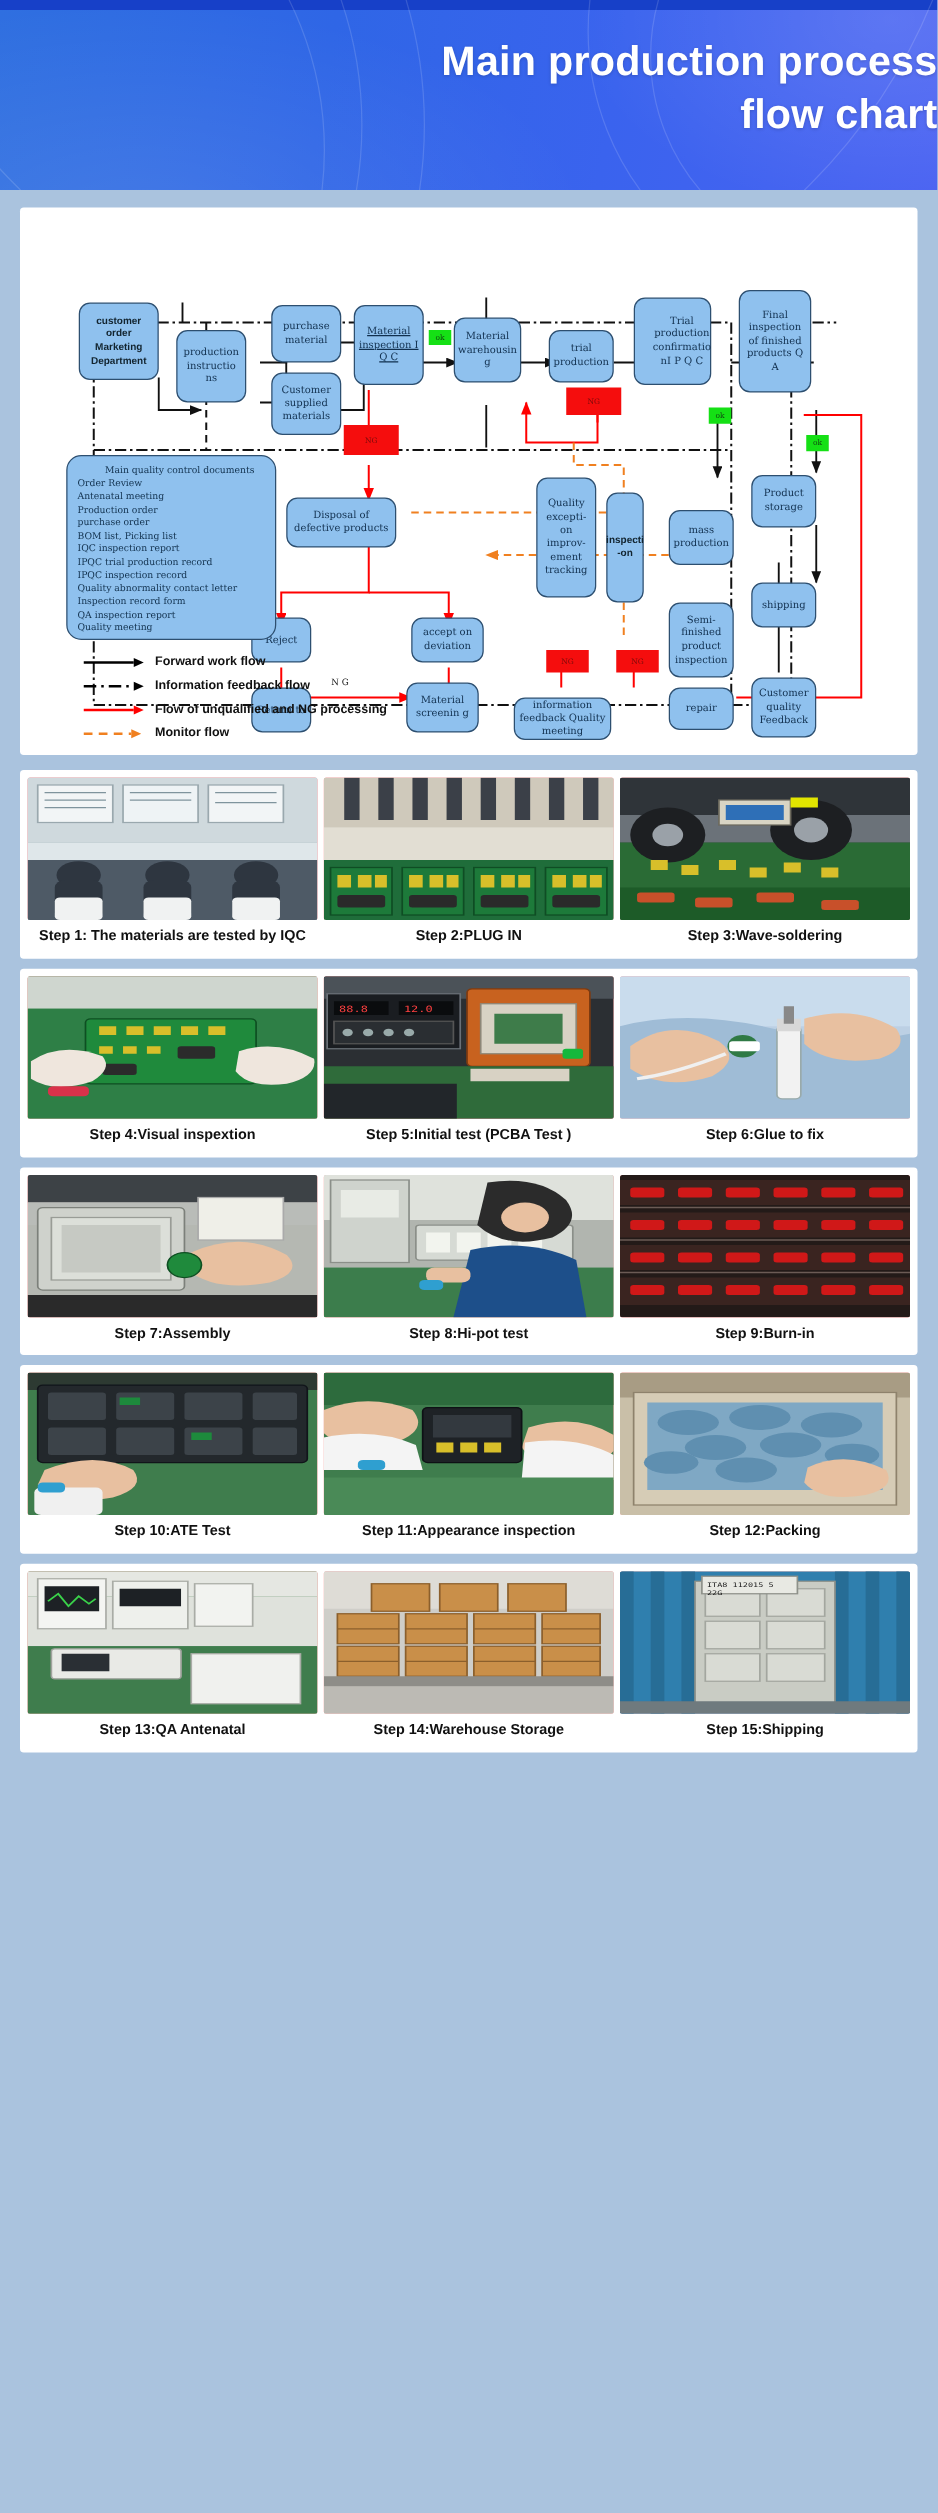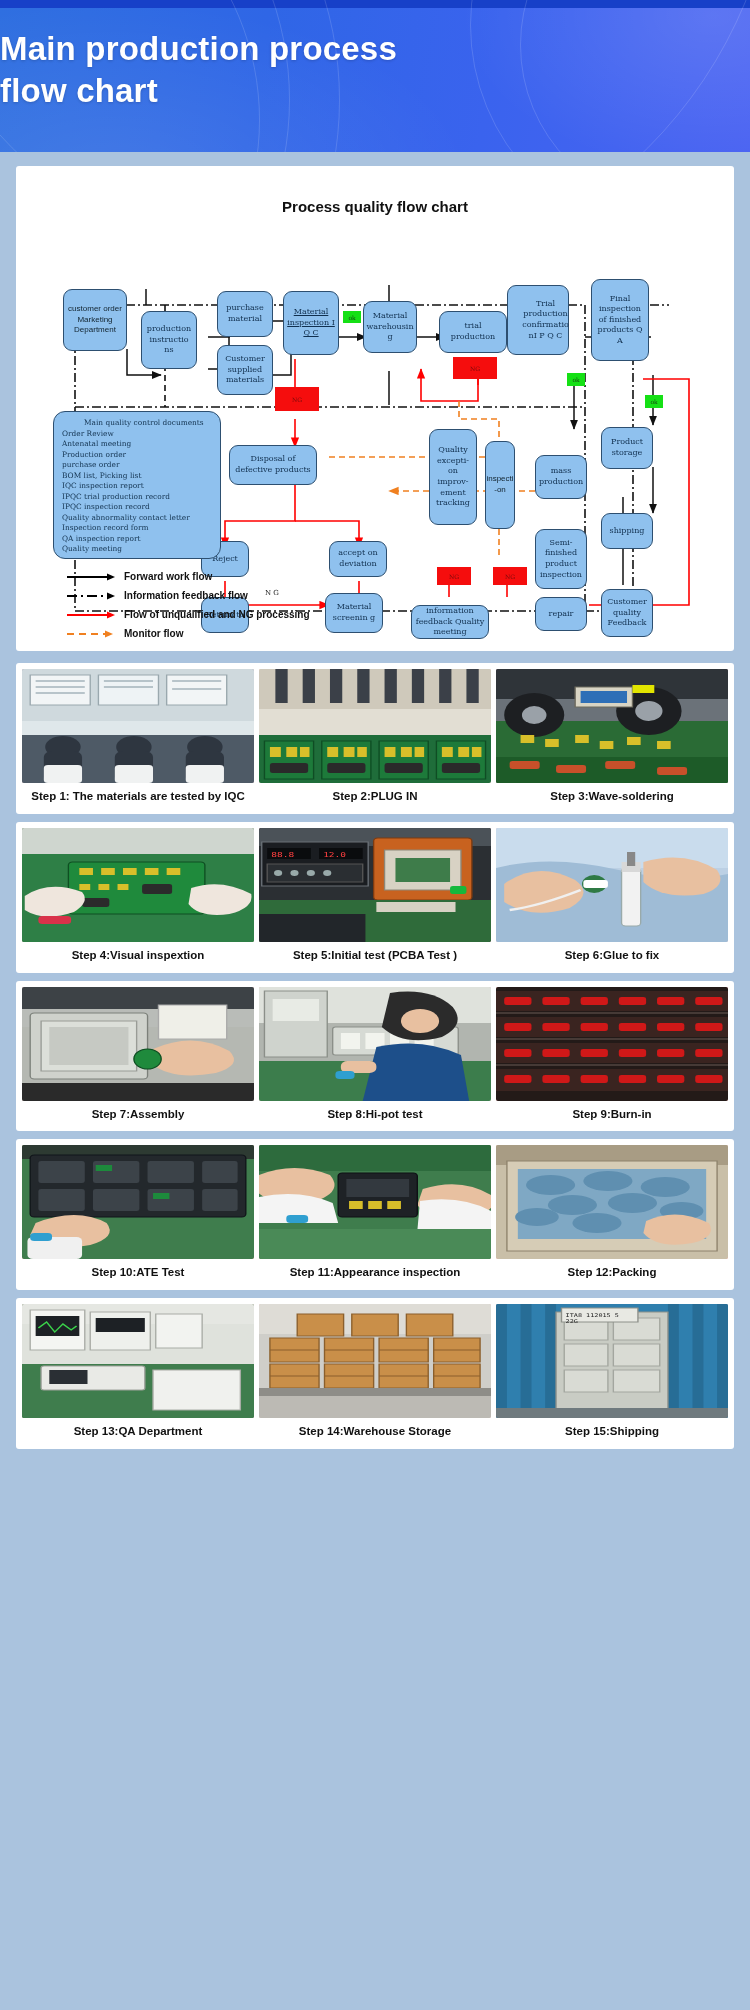--- a/index.html
+++ b/index.html
@@ -23,21 +23,21 @@
   .banner .topbar{position:absolute;top:0;left:0;width:100%;height:8px;background:#1740c8;}
   .banner .arc{position:absolute;border:1px solid rgba(255,255,255,.14);border-radius:50%;}
   .a1{width:620px;height:620px;left:-330px;top:-210px;}
   .a2{width:540px;height:540px;left:-280px;top:-150px;}
   .a3{width:700px;height:700px;left:-360px;top:-250px;}
   .a4{width:430px;height:430px;left:470px;top:-190px;border-color:rgba(255,255,255,.18);}
   .a5{width:330px;height:330px;left:520px;top:-120px;border-color:rgba(255,255,255,.16);}
   .a6{width:900px;height:900px;left:-120px;top:-620px;border-color:rgba(255,255,255,.08);}
   .banner h1{
     position:relative; z-index:3; margin:0; padding-top:28px;
-    text-align:left; color:#fff; font-weight:bold;
+    text-align:right; color:#fff; font-weight:bold;
     font-size:33px; line-height:1.28; letter-spacing:.2px;
     text-shadow:0 1px 3px rgba(0,0,0,.18);
   }
 
   
   .card{
     margin:14px 16px 0 16px; background:#fff; border-radius:3px;
     padding:16px 12px 14px 12px;
   }
   .diagram-title{
@@ -50,21 +50,21 @@
   }
   .dg-svg{position:absolute;left:0;top:0;width:692px;height:408px;}
 
   .node{
     position:absolute; background:#8fc1ee; border:1px solid #2d4f70;
     border-radius:9px; color:#11304f;
     font-family:"DejaVu Serif", serif; font-size:8px; line-height:1.32;
     display:flex; align-items:center; justify-content:center;
     text-align:center; padding:2px 3px;
   }
-  .node.sans{font-family:"Liberation Sans",sans-serif;font-weight:normal;color:#12242f;}
+  .node.sans{font-family:"Liberation Sans",sans-serif;font-weight:bold;color:#12242f;}
   .tag{
     position:absolute; display:flex; align-items:center; justify-content:center;
     font-family:"DejaVu Serif",serif; font-size:6px; color:#7a1414;
   }
   .tag.ok{background:#15e015;border:0;color:#124c12;}
   .tag.ng{background:#f50d0d;color:#7d0b0b;font-size:6px;}
 
   .doclist{
     position:absolute; background:#8fc1ee; border:1px solid #2d4f70;
     border-radius:12px; padding:6px 8px; color:#12324f;
@@ -109,21 +109,20 @@
   <div class="arc a4"></div>
   <div class="arc a5"></div>
   <div class="arc a6"></div>
   <h1>
     <span>Main production process</span><br>
     <span>flow chart</span>
   </h1>
 </div>
 
 <div class="card">
-  <div class="diagram-title">Process quality flow chart</div>
 
   <div class="diagram">
 
     <svg class="dg-svg" viewBox="0 0 692 408">
       <defs>
         <marker id="ab" markerWidth="7" markerHeight="7" refX="6" refY="2.6" orient="auto">
           <path d="M0,0 L6.5,2.6 L0,5.2 z" fill="#111"></path>
           </marker>
         <marker id="ar" markerWidth="7" markerHeight="7" refX="6" refY="2.6" orient="auto">
           <path d="M0,0 L6.5,2.6 L0,5.2 z" fill="#ff0000"></path>
@@ -190,21 +189,21 @@
         <path d="M470,300 L470,330"></path>
       </g>
     </svg>
 
     <div class="node sans" style="left:34px;top:60px;width:64px;height:62px;">customer order Marketing Department</div>
     <div class="node" style="left:112px;top:82px;width:56px;height:58px;">production instructio ns</div>
     <div class="node" style="left:188px;top:62px;width:56px;height:46px;">purchase material</div>
     <div class="node" style="left:188px;top:116px;width:56px;height:50px;">Customer supplied materials</div>
     <div class="node" style="left:254px;top:62px;width:56px;height:64px;text-decoration:underline;">Material inspection I Q C</div>
     <div class="node" style="left:334px;top:72px;width:54px;height:52px;">Material warehousin g</div>
-    <div class="node" style="left:410px;top:82px;width:68px;height:42px;">trial production</div>
+    <div class="node" style="left:410px;top:82px;width:52px;height:42px;">trial production</div>
     <div class="node" style="left:478px;top:56px;width:62px;height:70px;padding-left:18px;">Trial production confirmatio nI P Q C</div>
     <div class="node" style="left:562px;top:50px;width:58px;height:82px;">Final inspection of finished products Q A</div>
 
     <div class="node" style="left:200px;top:216px;width:88px;height:40px;">Disposal of defective products</div>
     <div class="node" style="left:400px;top:200px;width:48px;height:96px;">Quality excepti- on improv- ement tracking</div>
     <div class="node sans" style="left:456px;top:212px;width:30px;height:88px;">inspecti -on</div>
     <div class="node" style="left:506px;top:226px;width:52px;height:44px;">mass production</div>
     <div class="node" style="left:572px;top:198px;width:52px;height:42px;">Product storage</div>
 
     <div class="node" style="left:172px;top:312px;width:48px;height:36px;">Reject</div>
@@ -724,21 +723,21 @@
             </g>
           <rect x="50" y="8" width="44" height="38" fill="#eef0ec" stroke="#a9aca6"></rect>
           <rect x="54" y="14" width="36" height="14" fill="#1d2125"></rect>
           <rect x="98" y="10" width="34" height="34" fill="#f2f3f0" stroke="#a9aca6"></rect>
           <rect x="0" y="60" width="170" height="54" fill="#3f7d4d"></rect>
           <rect x="14" y="62" width="76" height="24" rx="2" fill="#e9eae6" stroke="#9fa29c"></rect>
           <rect x="20" y="66" width="28" height="14" fill="#2a2f34"></rect>
           <rect x="96" y="66" width="64" height="40" fill="#f0f1ee" stroke="#a9aca6"></rect>
         </svg>
       </div>
-      <div class="pcap">Step 13:QA Department</div>
+      <div class="pcap">Step 13:QA Antenatal</div>
     </div>
 
     <div class="pcell">
       <div class="photo">
         <svg class="sc" viewBox="0 0 170 114" preserveAspectRatio="none">
           <rect width="170" height="114" fill="#cfcec9"></rect>
           <rect x="0" y="0" width="170" height="30" fill="#dedcd6"></rect>
           <rect x="0" y="92" width="170" height="22" fill="#bcbab4"></rect>
           <g fill="#c98f49" stroke="#8b5f2c">
             <rect x="8" y="34" width="36" height="24"></rect>

